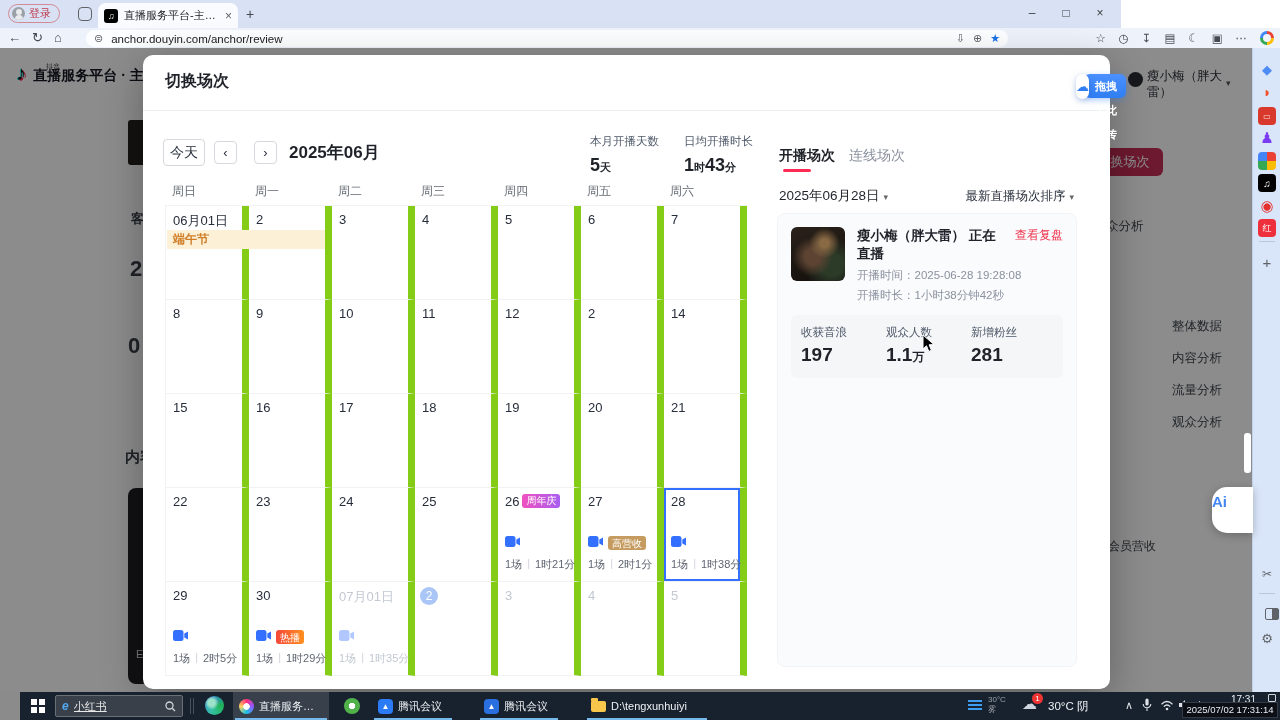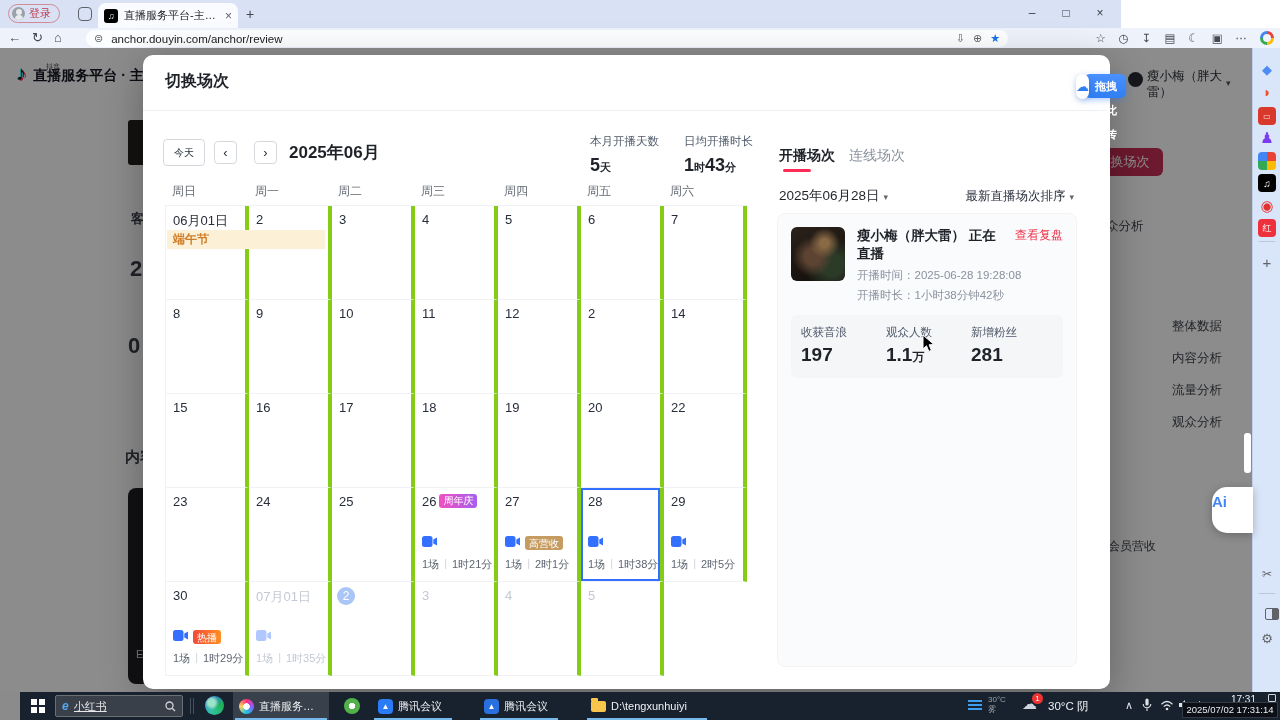--- a/index.html
+++ b/index.html
@@ -55,33 +55,33 @@
   #side-rail { position:absolute; left:1252px; top:48px; width:28px; height:644px; background:#d9e5f8; border-left:1px solid #c3d2ea; }
   .ri { position:absolute; left:5px; width:18px; height:18px; display:flex; align-items:center; justify-content:center; border-radius:4px; }
   .ri-divider { position:absolute; left:6px; width:16px; height:1px; background:#b9c6dd; }
   .ri-grid { background:conic-gradient(#ea4335 0 25%,#fbbc05 0 50%,#34a853 0 75%,#4285f4 0); border-radius:4px; }
   .ri-split { width:14px !important; height:12px !important; border:1.5px solid #5f6368; border-radius:2px; background:linear-gradient(90deg,transparent 50%,#5f6368 50%); margin:3px 0 0 7px; }
 
   
   #modal { position:absolute; left:143px; top:55px; width:967px; height:634px; background:#fff; border-radius:10px; z-index:20; box-shadow:0 10px 40px rgba(0,0,0,.3); }
   #m-title { position:absolute; left:22px; top:16px; font-size:16px; font-weight:bold; color:#1f2329; }
   #m-div { position:absolute; left:0; top:55px; width:100%; height:1px; background:#edeef0; }
-  #btn-today { position:absolute; left:20px; top:84px; width:42px; height:27px; border:1px solid #d5d8dd; border-radius:4px; font-size:10px; color:#272e3b; text-align:center; line-height:25px; background:#fff; }
+  #btn-today { position:absolute; left:20px; top:84px; width:42px; height:27px; border:1px solid #d5d8dd; border-radius:4px; font-size:14px; color:#272e3b; text-align:center; line-height:25px; background:#fff; }
   .nav-sq { position:absolute; top:86px; width:23px; height:23px; border:1px solid #d5d8dd; border-radius:4px; text-align:center; line-height:21px; font-size:13px; color:#272e3b; background:#fff; }
   #btn-prev { left:71px; } #btn-next { left:111px; }
   #month-label { position:absolute; left:146px; top:86px; font-size:17px; font-weight:bold; color:#1f2329; }
   .hstat { position:absolute; top:79px; width:110px; }
   .hstat .lb { font-size:11.5px; color:#4e5969; }
   .hstat .vl { margin-top:6px; font-weight:bold; color:#1f2329; }
   .hstat .vn { font-size:18px; } .hstat .vu { font-size:11px; }
   #hstat1 { left:447px; } #hstat2 { left:541px; }
   #weekday-row { position:absolute; left:22px; top:128px; display:grid; grid-template-columns:repeat(7,83px); }
   #weekday-row .wd { font-size:12px; color:#646a73; padding-left:7px; }
   #cal-grid { position:absolute; left:22px; top:150px; display:grid; grid-template-columns:repeat(7,83px); grid-auto-rows:94px; border-top:1px solid #f1f2f5; border-left:1px solid #f1f2f5; }
-  .cal-cell { position:relative; border-right:4px solid #84cc16; border-bottom:1px solid #f1f2f5; background:#fff; }
+  .cal-cell { position:relative; border-right:7px solid #84cc16; border-bottom:1px solid #f1f2f5; background:#fff; }
   .cal-cell .day { display:inline-block; margin:6px 0 0 7px; font-size:13px; font-weight:500; color:#272e3b; }
   .cal-cell.selected { box-shadow:inset 0 0 0 2px #3370ff; z-index:2; }
   .cal-cell.muted .day, .cal-cell.muted .sess { color:#c3c8d2; }
   .cal-cell.muted .cam-ic { opacity:.38; }
   .today-circle { display:inline-block; margin:5px 0 0 5px; width:18px; height:18px; border-radius:50%; background:#a9c6f6; color:#fff; font-size:12px; line-height:18px; text-align:center; }
   .holiday-bar { position:absolute; left:1px; top:24px; width:158px; height:19px; background:#fcf0d7; color:#d07f28; font-size:12px; font-weight:bold; line-height:19px; padding-left:6px; z-index:3; }
   .badge { display:inline-block; font-size:10px; color:#fff; padding:1.5px 4px; border-radius:3px; line-height:11px; vertical-align:2px; margin-left:3px;text-align:center; }
   .badge.anniv { background:linear-gradient(90deg,#f050c0,#a85ef0); }
   .badge.gold { background:#c59b5f; }
   .badge.hot { background:linear-gradient(90deg,#f5483b,#ff8f1f); }
@@ -287,20 +287,21 @@
       <div class="cal-cell"><span class="day">11</span></div>
       <div class="cal-cell"><span class="day">12</span></div>
       <div class="cal-cell"><span class="day">2</span></div>
       <div class="cal-cell"><span class="day">14</span></div>
       <div class="cal-cell"><span class="day">15</span></div>
       <div class="cal-cell"><span class="day">16</span></div>
       <div class="cal-cell"><span class="day">17</span></div>
       <div class="cal-cell"><span class="day">18</span></div>
       <div class="cal-cell"><span class="day">19</span></div>
       <div class="cal-cell"><span class="day">20</span></div>
+      <div class="cal-cell"><span class="day">21</span></div>
       <div class="cal-cell"><span class="day">22</span></div>
       <div class="cal-cell"><span class="day">23</span></div>
       <div class="cal-cell"><span class="day">24</span></div>
       <div class="cal-cell"><span class="day">25</span></div>
       <div class="cal-cell"><span class="day">26</span><span class="badge anniv">周年庆</span><div class="cam-row">
           <span class="cam-ic"><svg width="15" height="11" viewBox="0 0 15 11">
               <rect x="0" y="0" width="10.5" height="11" rx="2.5" fill="#3370ff"></rect>
               <path d="M11.3 3.6 L15 1.4 L15 9.6 L11.3 7.4 Z" fill="#3370ff"></path>
             </svg></span>
         </div><div class="sess">

